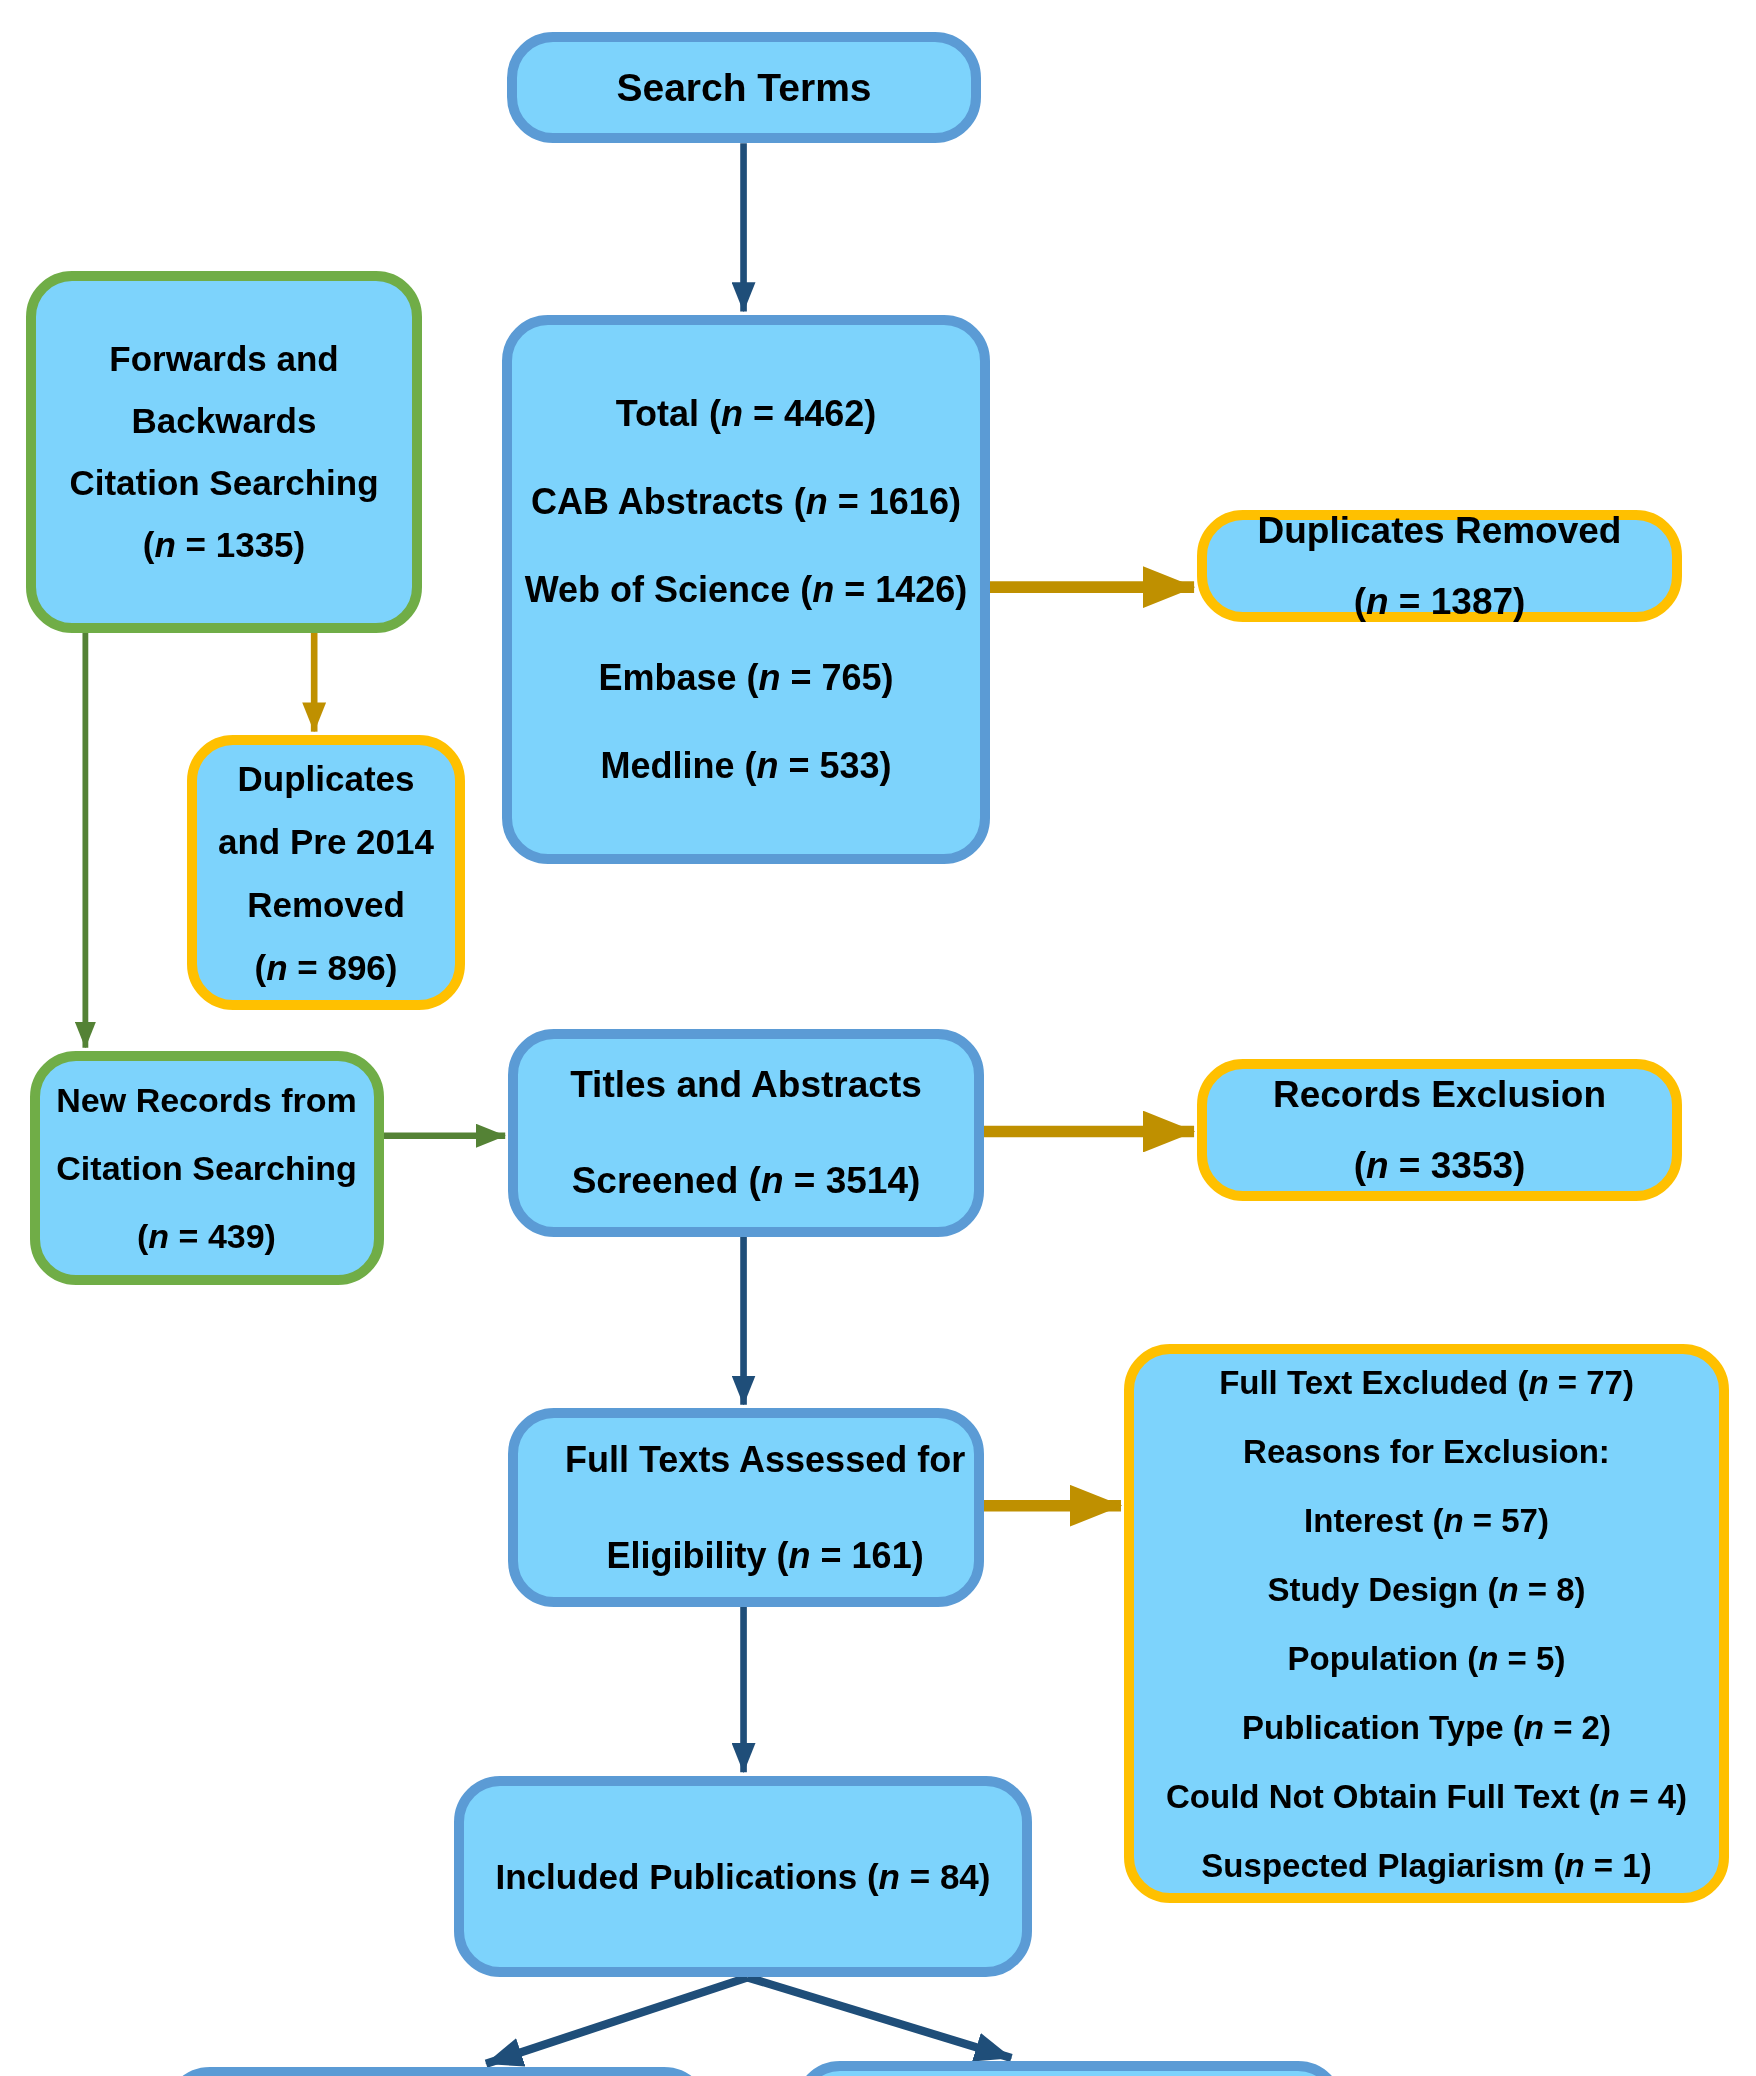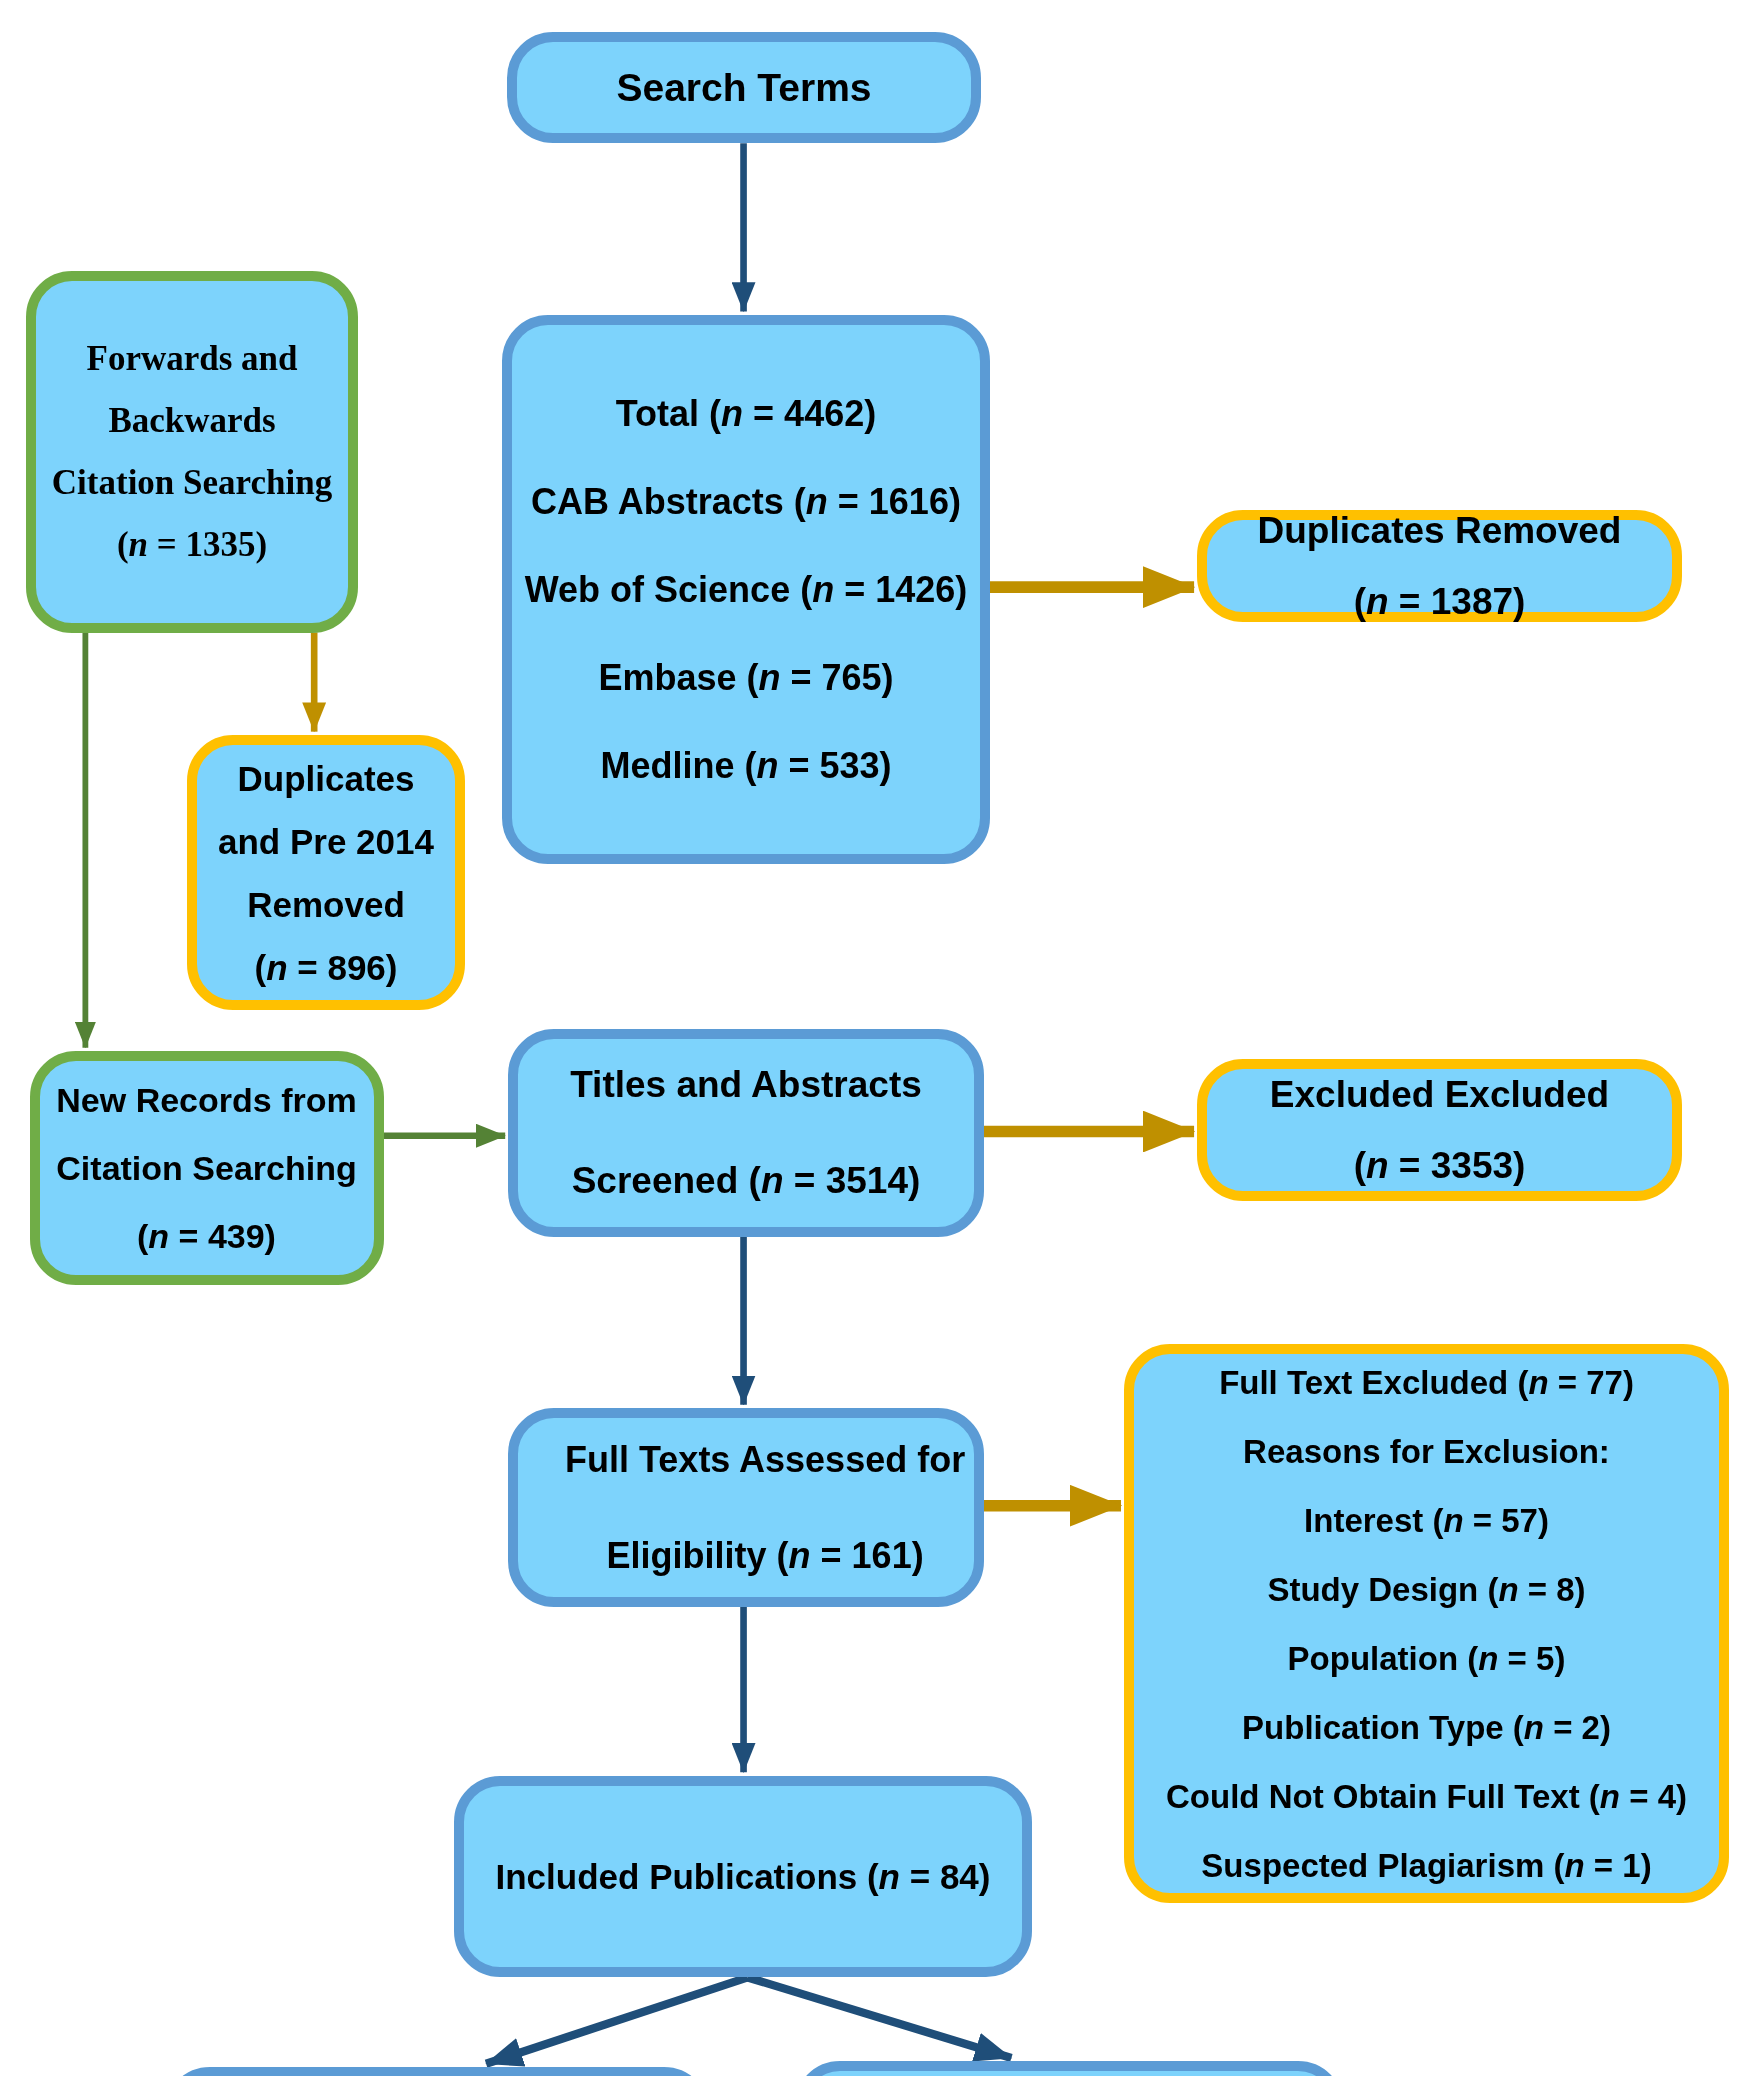--- a/index.html
+++ b/index.html
@@ -18,21 +18,21 @@
     display:flex;flex-direction:column;justify-content:center;align-items:center;
     text-align:center;font-weight:700;padding:4.2px 5.8px;
   }
   .box .line{white-space:nowrap;}
   .box .line i{font-style:italic;font-weight:700;}
   .blue{border-color:var(--blue);}
   .green{border-color:var(--green);}
   .yellow{border-color:var(--yellow);}
 
   .b-search   {left:507px;top:32px;  width:474px;height:111px;font-size:39px;}
-  .b-citation {left:26px;  top:271px; width:332px; height:362px;font-size:35px;line-height:62px;font-family:Liberation Serif, serif;}
+  .b-citation {left:26px;  top:271px; width:396px; height:362px;font-size:35px;line-height:62px;}
   .b-total    {left:502px;top:315px; width:488px;height:549px;font-size:36px;line-height:76px;gap:12px;}
   .b-dupesrem {left:1197px;top:510px;width:485px;height:112px;font-size:37px;line-height:71px;}
   .b-dupespre {left:187px; top:735px;width:278px; height:275px;font-size:35px;line-height:63px;}
   .b-newrec   {left:29.5px;  top:1051px;width:354px; height:234px;font-size:34px;line-height:68px;align-items:center;}
   .b-titles   {left:508px;top:1029px;width:476px;height:208px;font-size:37px;line-height:96px;}
   .b-recexcl  {left:1197px;top:1059px;width:485px;height:142px;font-size:37px;line-height:71px;}
   .b-fulltext {left:508px;top:1408px;width:476px;height:199px;font-size:36px;line-height:96px;padding-left:44px;}
   .b-ftexcl   {left:1124px;top:1344px;width:605px;height:559px;font-size:33px;line-height:69px;}
   .b-incpub   {left:454px;top:1776px;width:578px;height:201px;font-size:35px;}
   .b-incsoc   {left:164px; top:2067px;width:546px;height:170px;font-size:35px;line-height:83px;}
@@ -97,21 +97,21 @@
   <div class="box green  b-newrec">
       <div class="line">New Records from</div>
       <div class="line">Citation Searching</div>
       <div class="line">(<i>n</i> = 439)</div>
     </div>
   <div class="box blue   b-titles">
       <div class="line">Titles and Abstracts</div>
       <div class="line">Screened (<i>n</i> = 3514)</div>
     </div>
   <div class="box yellow b-recexcl">
-      <div class="line">Excluded Excluded</div>
+      <div class="line">Records Exclusion</div>
       <div class="line">(<i>n</i> = 3353)</div>
     </div>
   <div class="box blue   b-fulltext">
       <div class="line">Full Texts Assessed for</div>
       <div class="line">Eligibility (<i>n</i> = 161)</div>
     </div>
   <div class="box yellow b-ftexcl">
       <div class="line">Full Text Excluded (<i>n</i> = 77)</div>
       <div class="line">Reasons for Exclusion:</div>
       <div class="line">Interest (<i>n</i> = 57)</div>

